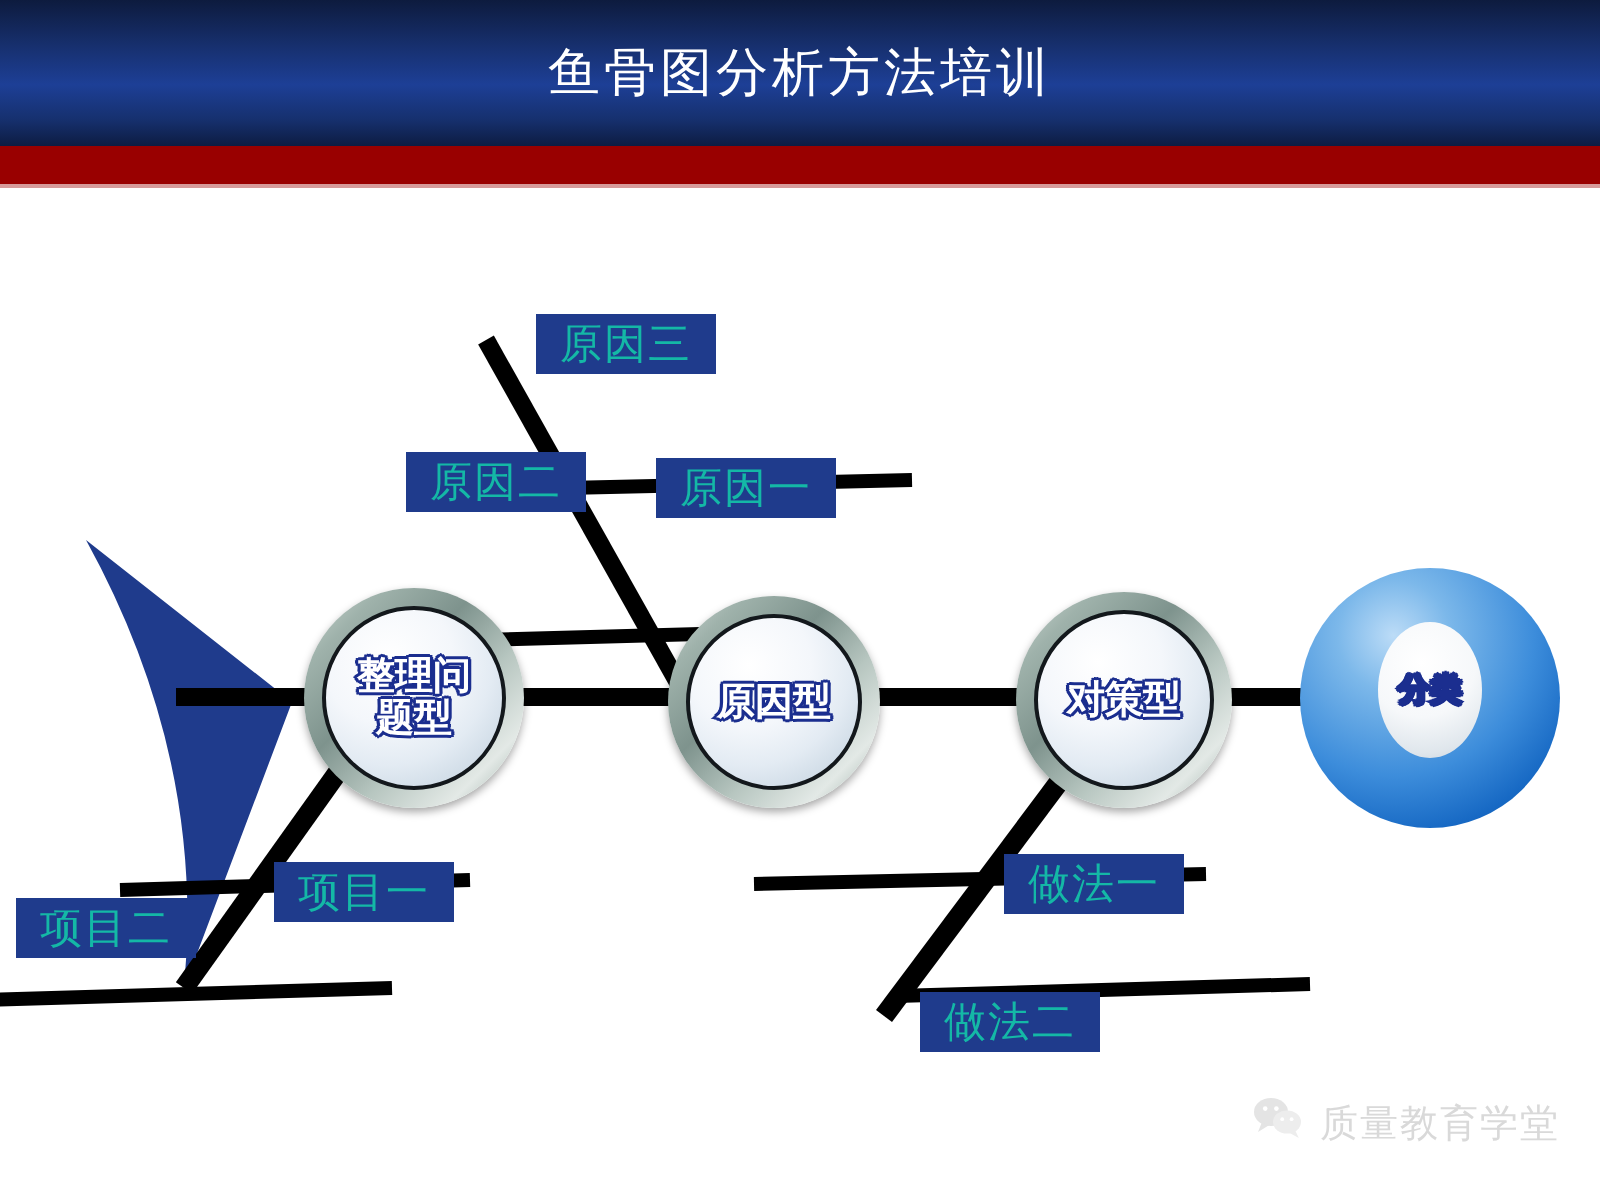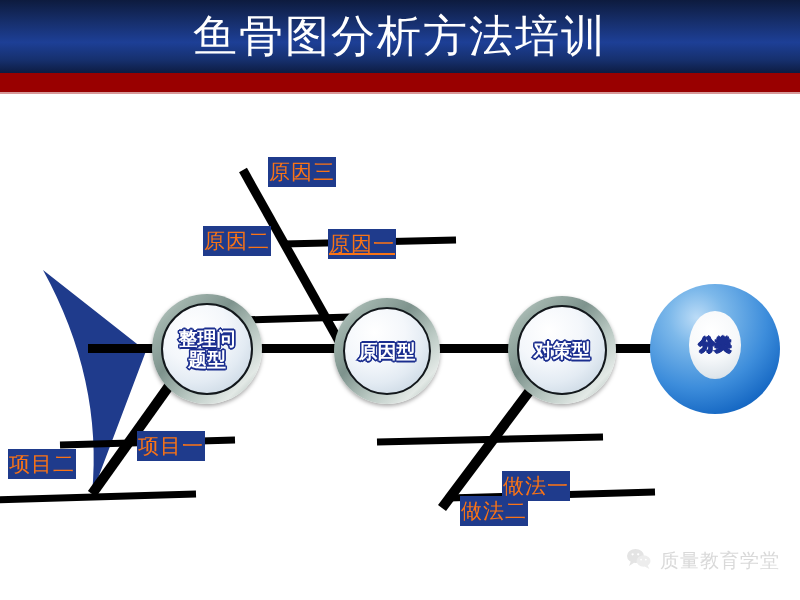--- a/index.html
+++ b/index.html
@@ -26,21 +26,21 @@
       linear-gradient(180deg, #0b1838 0%, #14295e 30%, #1c3c8e 55%, #14295e 84%, #0a1634 100%);
     overflow: hidden;
   }
   .header-title {
     position: absolute;
     left: 0; top: 0;
     width: 800px; height: 73px;
     line-height: 73px;
     text-align: center;
     color: #ffffff;
-    font-size: 44px;
+    font-size: 26px;
     letter-spacing: 2px;
     font-weight: normal;
     white-space: nowrap;
   }
   .header-rule {
     position: absolute;
     left: 0; top: 73px;
     width: 800px; height: 19px;
     background: #990000;
   }
@@ -60,25 +60,25 @@
   .canvas svg {
     position: absolute;
     left: 0; top: 0;
     width: 800px; height: 506px;
   }
 
   
   .chip {
     position: absolute;
     background: #1F3B8C;
-    color: #f97316;
+    color: #14b8a6;
     font-size: 21px;
     line-height: 30px;
     height: 30px;
-    padding: 0 1px;
+    padding: 0 12px;
     white-space: nowrap;
     letter-spacing: 1px;
     font-family: "Liberation Serif", "DejaVu Serif", serif;
   }
 
   
   .lens {
     position: absolute;
     border-radius: 50%;
     background:
@@ -180,26 +180,26 @@
     <line x1="60" y1="351" x2="235" y2="346" stroke="#000000" stroke-width="7"></line>
     <line x1="-10" y1="406" x2="196" y2="400" stroke="#000000" stroke-width="7"></line>
 
     <line x1="537" y1="287" x2="442" y2="414" stroke="#000000" stroke-width="10"></line>
     <line x1="377" y1="348" x2="603" y2="343" stroke="#000000" stroke-width="7"></line>
     <line x1="448" y1="404" x2="655" y2="398" stroke="#000000" stroke-width="7"></line>
   </svg>
 
   <div class="chip" style="left:268px; top:63px;">原因三</div>
   <div class="chip" style="left:203px; top:132px;">原因二</div>
-  <div class="chip" style="left:328px; top:135px;text-decoration:underline;">原因一</div>
+  <div class="chip" style="left:328px; top:135px;">原因一</div>
 
   <div class="chip" style="left:8px; top:355px;">项目二</div>
   <div class="chip" style="left:137px; top:337px;">项目一</div>
 
-  <div class="chip" style="left:502px; top:333px;margin-top:44px;">做法一</div>
+  <div class="chip" style="left:502px; top:333px;">做法一</div>
   <div class="chip" style="left:460px; top:402px;">做法二</div>
 
   <div class="lens" style="left:152px; top:200px; width:110px; height:110px;">
     <div class="lens-inner" style="left:9px; top:9px; width:92px; height:92px;">
       <div class="lens-text">
         <div>整理问</div>
         <div>题型</div>
       </div>
     </div>
   </div>

